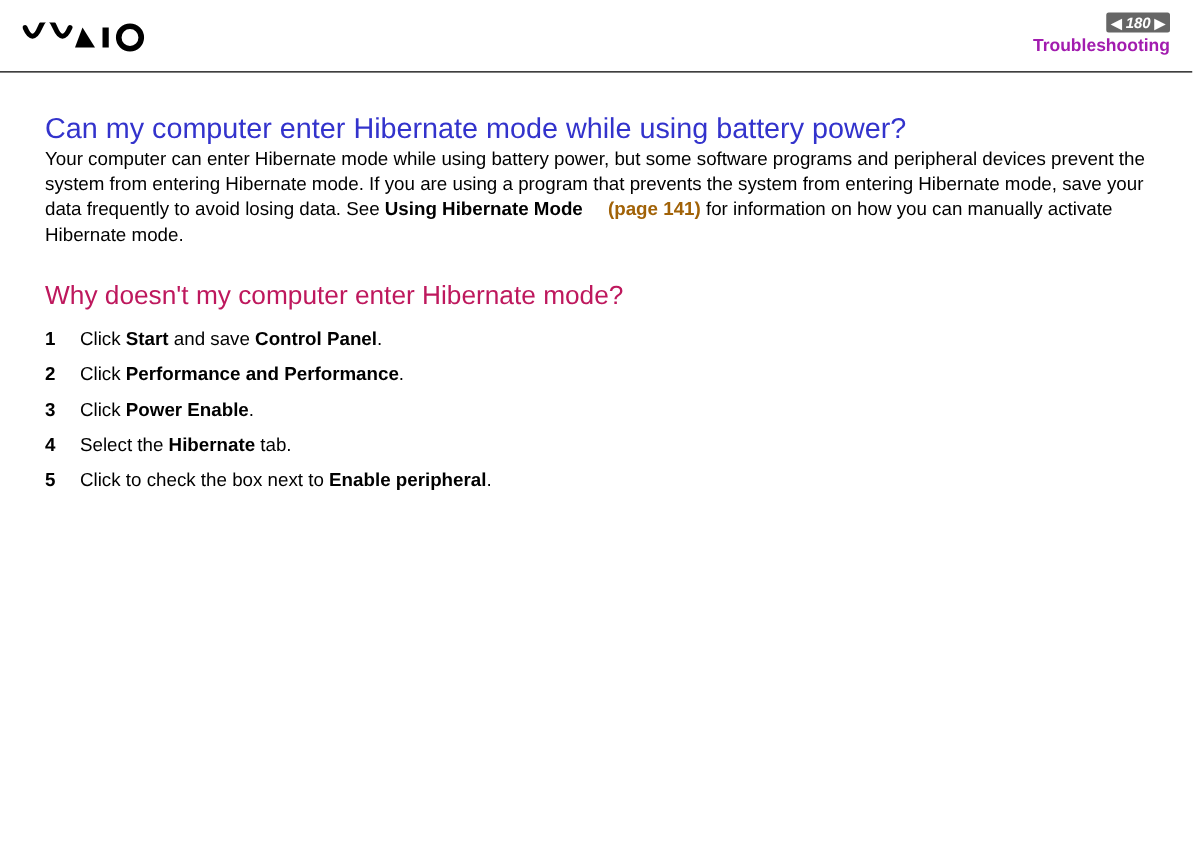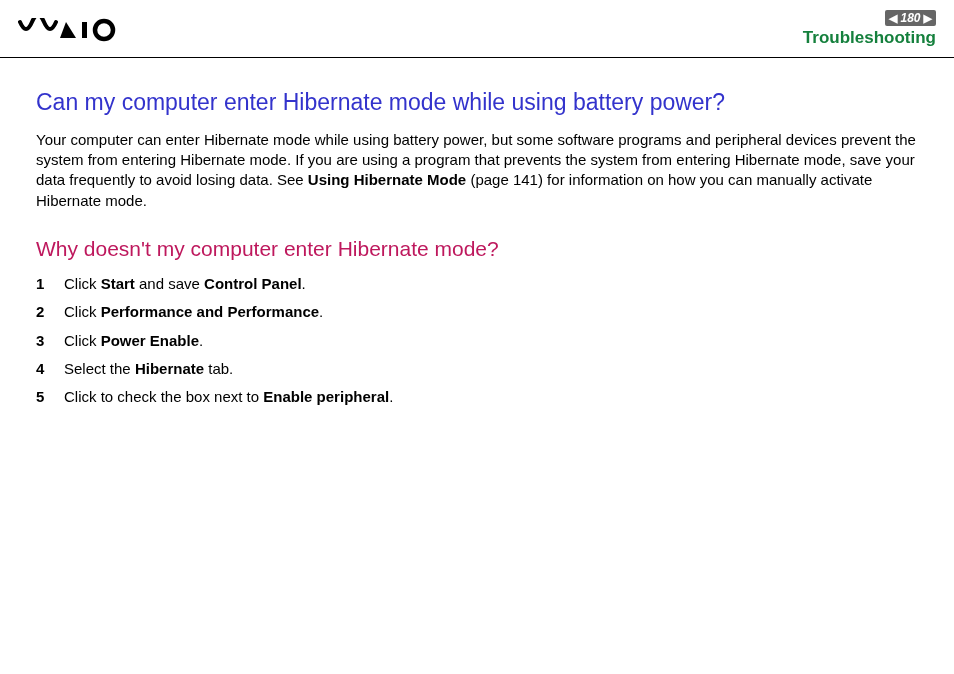--- a/index.html
+++ b/index.html
@@ -39,50 +39,50 @@
       font-weight: bold;
       font-style: italic;
       border-radius: 2px;
       margin-bottom: 2px;
     }
     .page-nav .arrow-left, .page-nav .arrow-right {
       font-style: normal;
       font-size: 11px;
     }
     .section-name {
-      font-size: 17px;
+      font-size: 14px;
       font-weight: bold;
-      color: #15803d;
+      color: #a21caf;
     }
     .content {
       padding: 30px 36px 20px 36px;
     }
     .heading {
       color: #3333cc;
       font-size: 23px;
       font-weight: normal;
-      margin-bottom: 12px;
       line-height: 1.3;
     }
     .heading2 {
       color: #be185d;
       font-size: 21px;
       font-weight: normal;
       margin-top: 24px;
       margin-bottom: 12px;
       line-height: 1.3;
     }
     .paragraph {
       font-size: 15px;
       line-height: 1.35;
       margin-bottom: 8px;
     }
     .link-ref {
-      color: #000000;
-      font-weight: normal;
+      color: #a16207;
+      font-weight: bold;
+      margin-left: 16px;
     }
     .bold { font-weight: bold; }
     .steps {
       list-style: none;
       counter-reset: step;
       margin-top: 4px;
     }
     .step {
       counter-increment: step;
       font-size: 15px;

